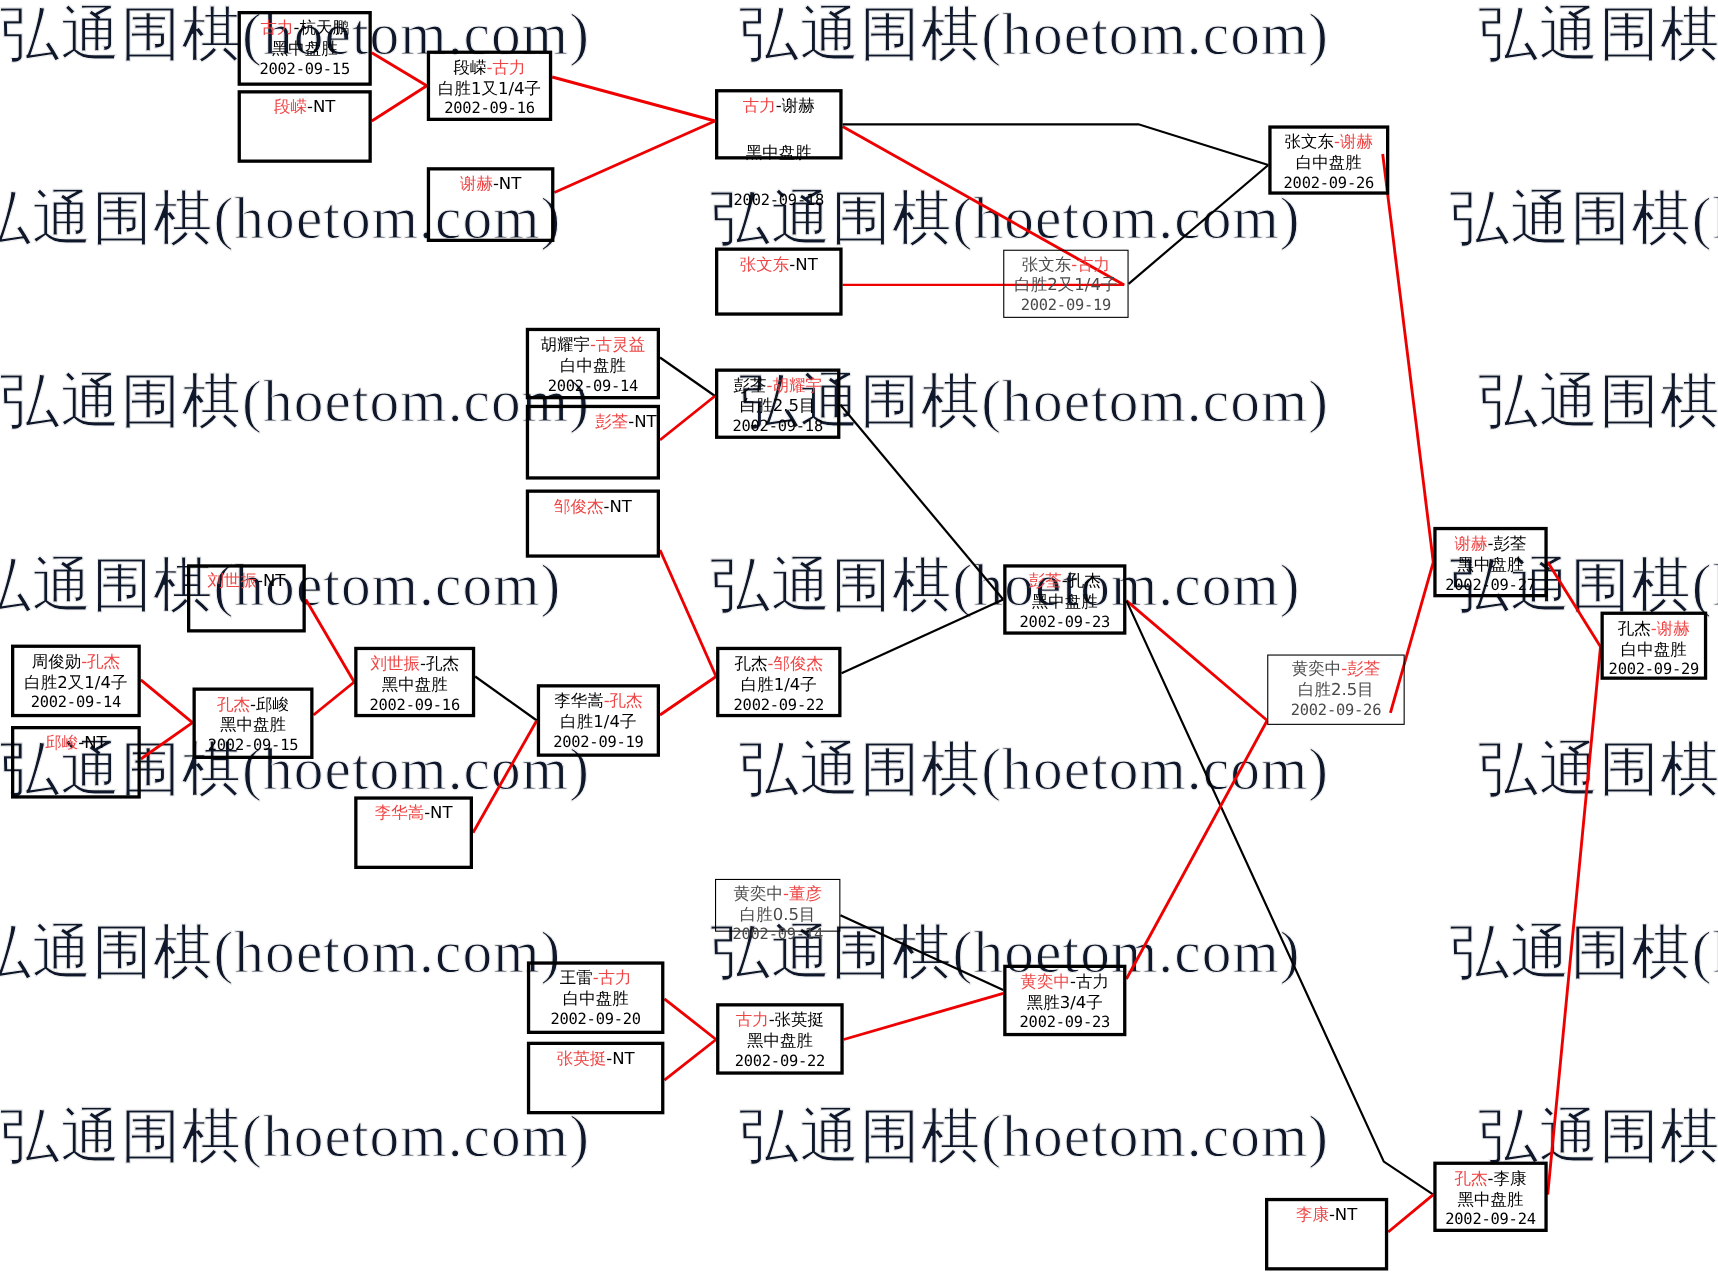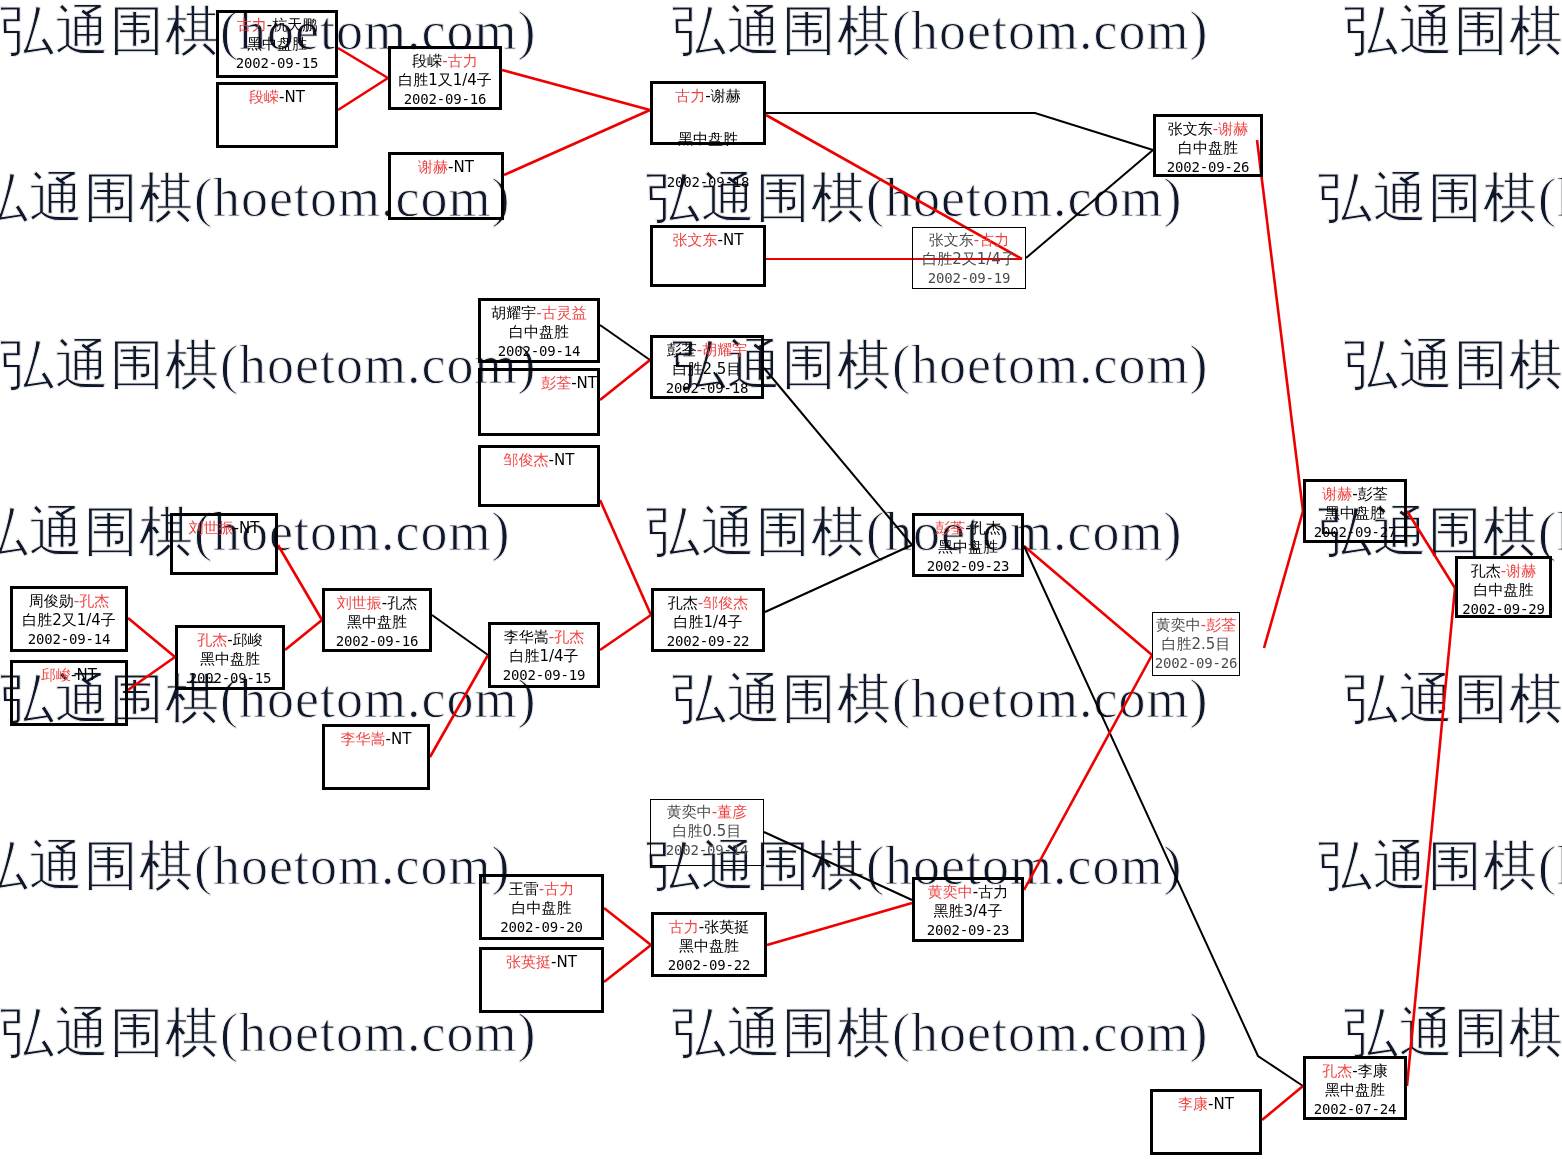--- a/index.html
+++ b/index.html
@@ -199,36 +199,36 @@
       <div class="node thick" style="left: 488px; top: 622px; width: 112px; height: 66px;">
         <div class="ln"><span class="k">李华嵩</span><span class="r">-孔杰</span></div>
         <div class="ln"><span class="k">白胜1/4子</span></div>
         <div class="ln mono"><span class="k">2002-09-19</span></div>
       </div>
       <div class="node thick" style="left: 912px; top: 513px; width: 112px; height: 64px;">
         <div class="ln"><span class="r">彭荃</span><span class="k">-孔杰</span></div>
         <div class="ln"><span class="k">黑中盘胜</span></div>
         <div class="ln mono"><span class="k">2002-09-23</span></div>
       </div>
-      <div class="node thin gray" style="left: 1152px; top: 612px; width: 88px; height: 64px;">
+      <div class="node thin gray" style="left: 1152px; top: 595px; width: 125px; height: 64px;">
         <div class="ln"><span class="k">黄奕中</span><span class="r">-彭荃</span></div>
         <div class="ln"><span class="k">白胜2.5目</span></div>
         <div class="ln mono"><span class="k">2002-09-26</span></div>
       </div>
       <div class="node thick" style="left: 1303px; top: 479px; width: 104px; height: 64px;">
         <div class="ln"><span class="r">谢赫</span><span class="k">-彭荃</span></div>
         <div class="ln"><span class="k">黑中盘胜</span></div>
         <div class="ln mono"><span class="k">2002-09-27</span></div>
       </div>
       <div class="node thick" style="left: 1455px; top: 556px; width: 97px; height: 62px;">
         <div class="ln"><span class="k">孔杰</span><span class="r">-谢赫</span></div>
         <div class="ln"><span class="k">白中盘胜</span></div>
         <div class="ln mono"><span class="k">2002-09-29</span></div>
       </div>
-      <div class="node thin gray" style="left: 650px; top: 799px; width: 114px; height: 67px;">
+      <div class="node thin gray" style="left: 650px; top: 799px; width: 114px; height: 48px;">
         <div class="ln"><span class="k">黄奕中</span><span class="r">-董彦</span></div>
         <div class="ln"><span class="k">白胜0.5目</span></div>
         <div class="ln mono"><span class="k">2002-09-14</span></div>
       </div>
       <div class="node thick" style="left: 479px; top: 874px; width: 125px; height: 66px;">
         <div class="ln"><span class="k">王雷</span><span class="r">-古力</span></div>
         <div class="ln"><span class="k">白中盘胜</span></div>
         <div class="ln mono"><span class="k">2002-09-20</span></div>
       </div>
       <div class="node thick" style="left: 479px; top: 947px; width: 125px; height: 66px;">
@@ -243,17 +243,17 @@
         <div class="ln"><span class="r">黄奕中</span><span class="k">-古力</span></div>
         <div class="ln"><span class="k">黑胜3/4子</span></div>
         <div class="ln mono"><span class="k">2002-09-23</span></div>
       </div>
       <div class="node thick" style="left: 1150px; top: 1089px; width: 112px; height: 66px;">
         <div class="ln"><span class="r">李康</span><span class="k">-NT</span></div>
       </div>
       <div class="node thick" style="left: 1303px; top: 1056px; width: 104px; height: 64px;">
         <div class="ln"><span class="r">孔杰</span><span class="k">-李康</span></div>
         <div class="ln"><span class="k">黑中盘胜</span></div>
-        <div class="ln mono"><span class="k">2002-07-24</span></div>
+        <div class="ln mono"><span class="k">2002-09-24</span></div>
       </div>
     </div>
 
 </div>
 
 </body></html>

